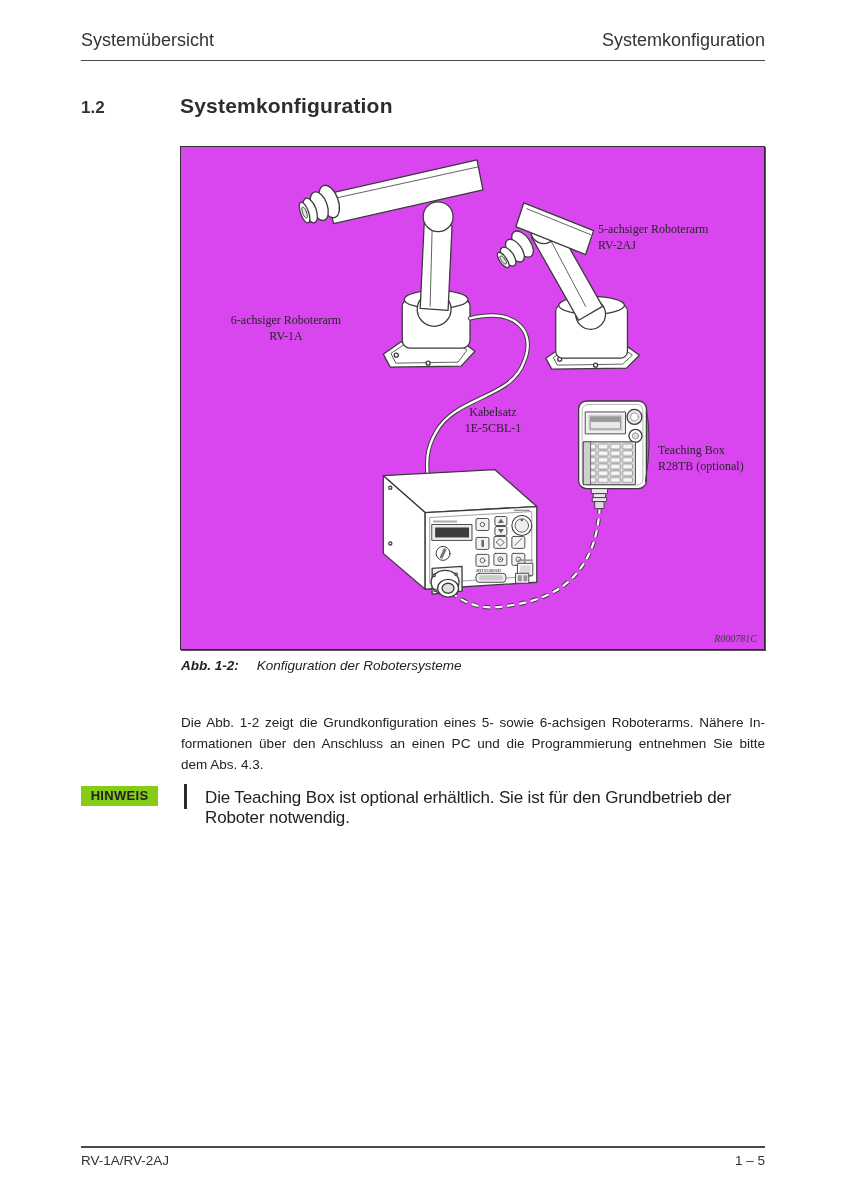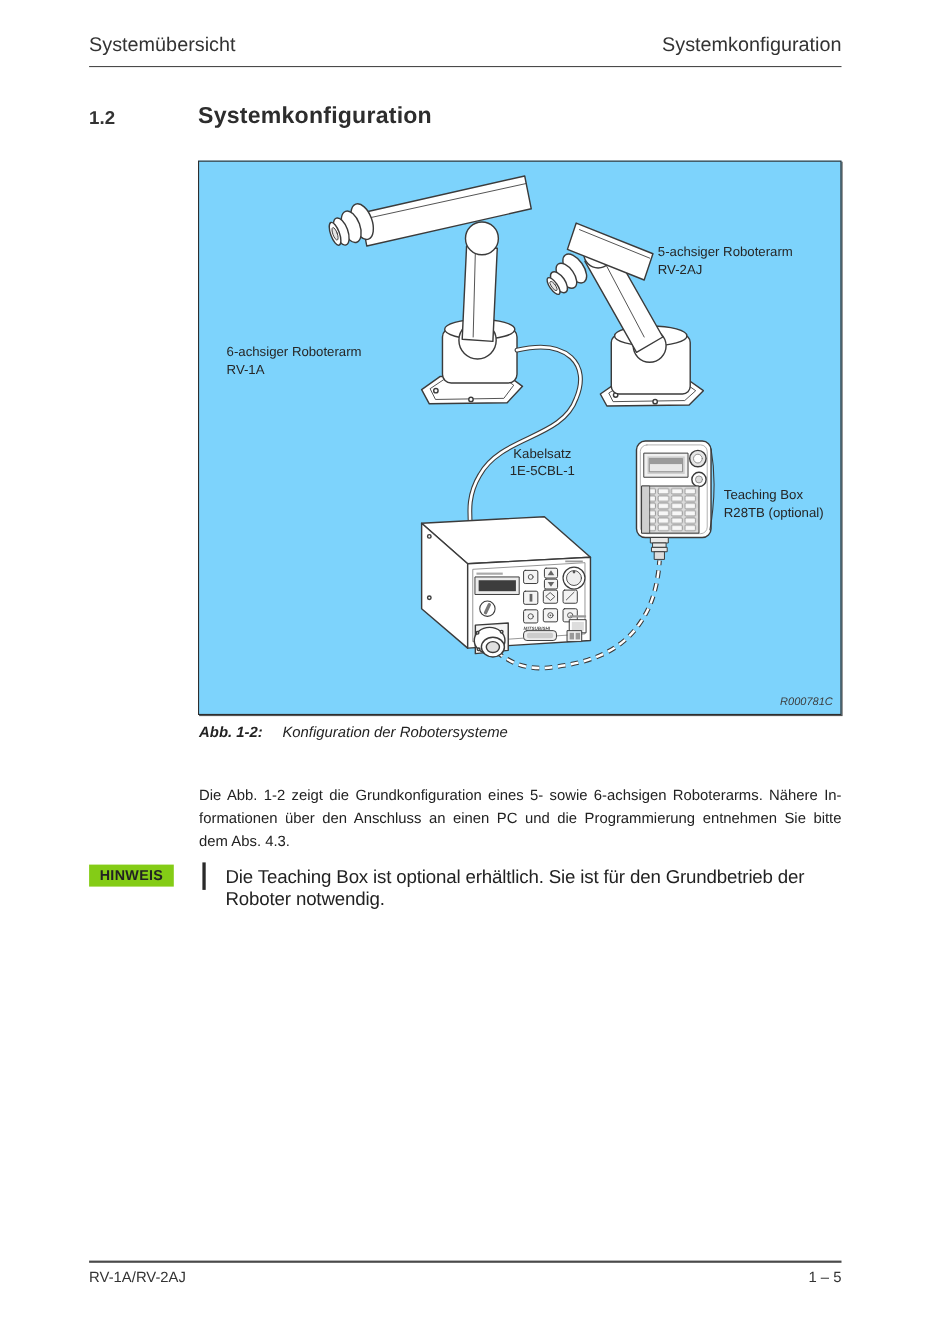--- a/index.html
+++ b/index.html
@@ -13,26 +13,26 @@
   .footrule{left:81px;top:1146px;width:684px;height:1.6px;background:#4a4a4a;}
   .pgfooter{left:81px;top:1153px;width:684px;display:flex;justify-content:space-between;
             font-size:13.5px;color:#333;gap:28px;}
 
   
   .secnum{left:81px;top:98px;font-size:17px;font-weight:bold;color:#333;}
   .sectitle{left:180px;top:94px;font-size:21px;font-weight:bold;color:#2d2d2d;letter-spacing:.2px;}
 
   
   .frame{left:180px;top:146px;width:585px;height:504px;border:1.7px solid #2e2e2e;
-         box-sizing:border-box;background:#7dd3fc;box-shadow:1px 1px 0 #555;}
+         box-sizing:border-box;background:#d946ef;box-shadow:1px 1px 0 #555;font-family:Liberation Serif, serif;}
   .frame svg{position:absolute;left:0;top:0;width:100%;height:100%;}
   .figlbl{position:absolute;font-size:12px;line-height:15.5px;color:#262626;white-space:nowrap;}
   .figlbl div{white-space:nowrap;}
   .lbl-rv2aj{left:417px;top:75px;}
-  .lbl-rv1a{left:25px;top:166px;width:160px;text-align:left;}
+  .lbl-rv1a{left:25px;top:166px;width:160px;text-align:center;}
   .lbl-kabel{left:252px;top:258px;width:120px;text-align:center;}
   .lbl-teach{left:477px;top:296px;}
   .lbl-steuer{left:100px;top:418px;width:140px;text-align:right;}
   .refcode{position:absolute;right:7px;bottom:5px;font-size:10px;font-style:italic;color:#3c3c3c;}
 
   
   .caption{left:181px;top:658px;font-size:13.5px;font-style:italic;color:#222;}
   .captag{font-weight:bold;margin-right:18px;}
 
   

